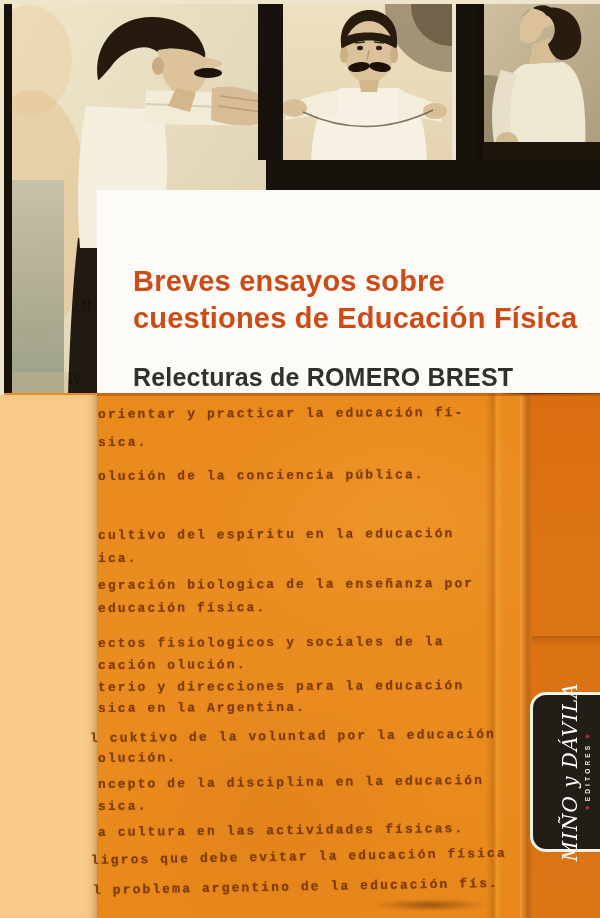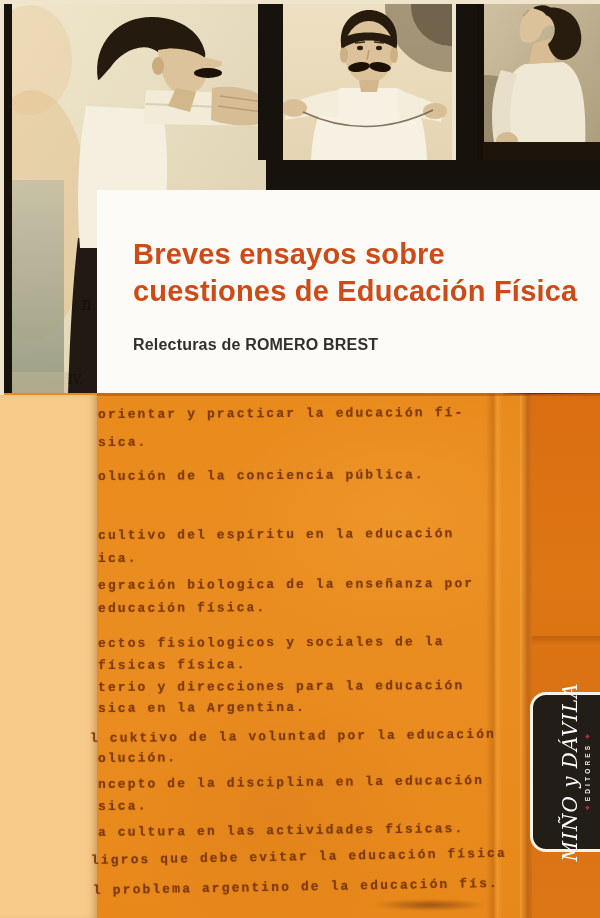--- a/index.html
+++ b/index.html
@@ -20,24 +20,24 @@
     position:absolute;left:97px;top:156px;width:503px;height:34px;
     background:#1b1814;z-index:7;display:flex;align-items:center;
   }
   .banner-text{
     color:#fdfdfb;font-weight:bold;font-size:19px;letter-spacing:.3px;
     padding-left:38px;white-space:nowrap;
   }
   
   .title-box{
     position:absolute;left:97px;top:190px;width:503px;height:203px;
-    background:#fcfbf7;z-index:7;box-sizing:border-box;padding:46px 0 0 36px;
+    background:#fcfbf7;z-index:7;box-sizing:border-box;padding:73px 0 0 36px;
   }
   .title{color:#cc4b17;font-weight:bold;font-size:29px;line-height:37px;letter-spacing:.2px;}
-  .subtitle{color:#32302c;font-weight:bold;font-size:16px;margin-top:26px;letter-spacing:.2px;}
+  .subtitle{color:#32302c;font-weight:bold;font-size:25px;margin-top:26px;letter-spacing:.2px;}
   
   .orange-section{position:absolute;left:0;top:393px;width:600px;height:492px;background:#e98a1c;z-index:5;}
   .paper{
     position:absolute;left:97px;top:0;width:503px;height:525px;
     background:
       radial-gradient(ellipse 260px 180px at 300px 120px, rgba(255,190,90,.18), transparent 70%),
       radial-gradient(ellipse 220px 200px at 180px 420px, rgba(200,110,20,.22), transparent 70%),
       linear-gradient(180deg,#e98a1c 0%,#ea8d20 45%,#e8881b 100%);
   }
   .paper-top-shade{position:absolute;left:97px;top:-1px;width:503px;height:4px;background:rgba(150,70,8,.45);}
@@ -228,21 +228,21 @@
     <div class="peach-strip"></div>
 
     <div class="tline" style="top:14px">orientar y practicar la educación fí-</div>
     <div class="tline" style="top:42px">sica.</div>
     <div class="tline" style="top:76px">olución de la conciencia pública.</div>
     <div class="tline" style="top:135px">cultivo del espíritu en la educación</div>
     <div class="tline" style="top:158px">ica.</div>
     <div class="tline" style="top:185px">egración biologica de la enseñanza por</div>
     <div class="tline" style="top:208px">educación física.</div>
     <div class="tline" style="top:243px">ectos fisiologicos y sociales de la</div>
-    <div class="tline" style="top:265px">físicas física.</div>
+    <div class="tline" style="top:265px">cación olución.</div>
     <div class="tline" style="top:287px">terio y direcciones para la educación</div>
     <div class="tline" style="top:308px">sica en la Argentina.</div>
     <div class="tline r2" style="top:338px;left:90px">l cuktivo de la voluntad por la educación</div>
     <div class="tline r2" style="top:358px">olución.</div>
     <div class="tline r2" style="top:384px">ncepto de la disciplina en la educación</div>
     <div class="tline r2" style="top:406px">sica.</div>
     <div class="tline r2" style="top:432px">a cultura en las actividades físicas.</div>
     <div class="tline r3" style="top:460px;left:91px">ligros que debe evitar la educación física</div>
     <div class="tline r3" style="top:490px;left:93px">l problema argentino de la educación fís.</div>
     <div class="smudge"></div>

